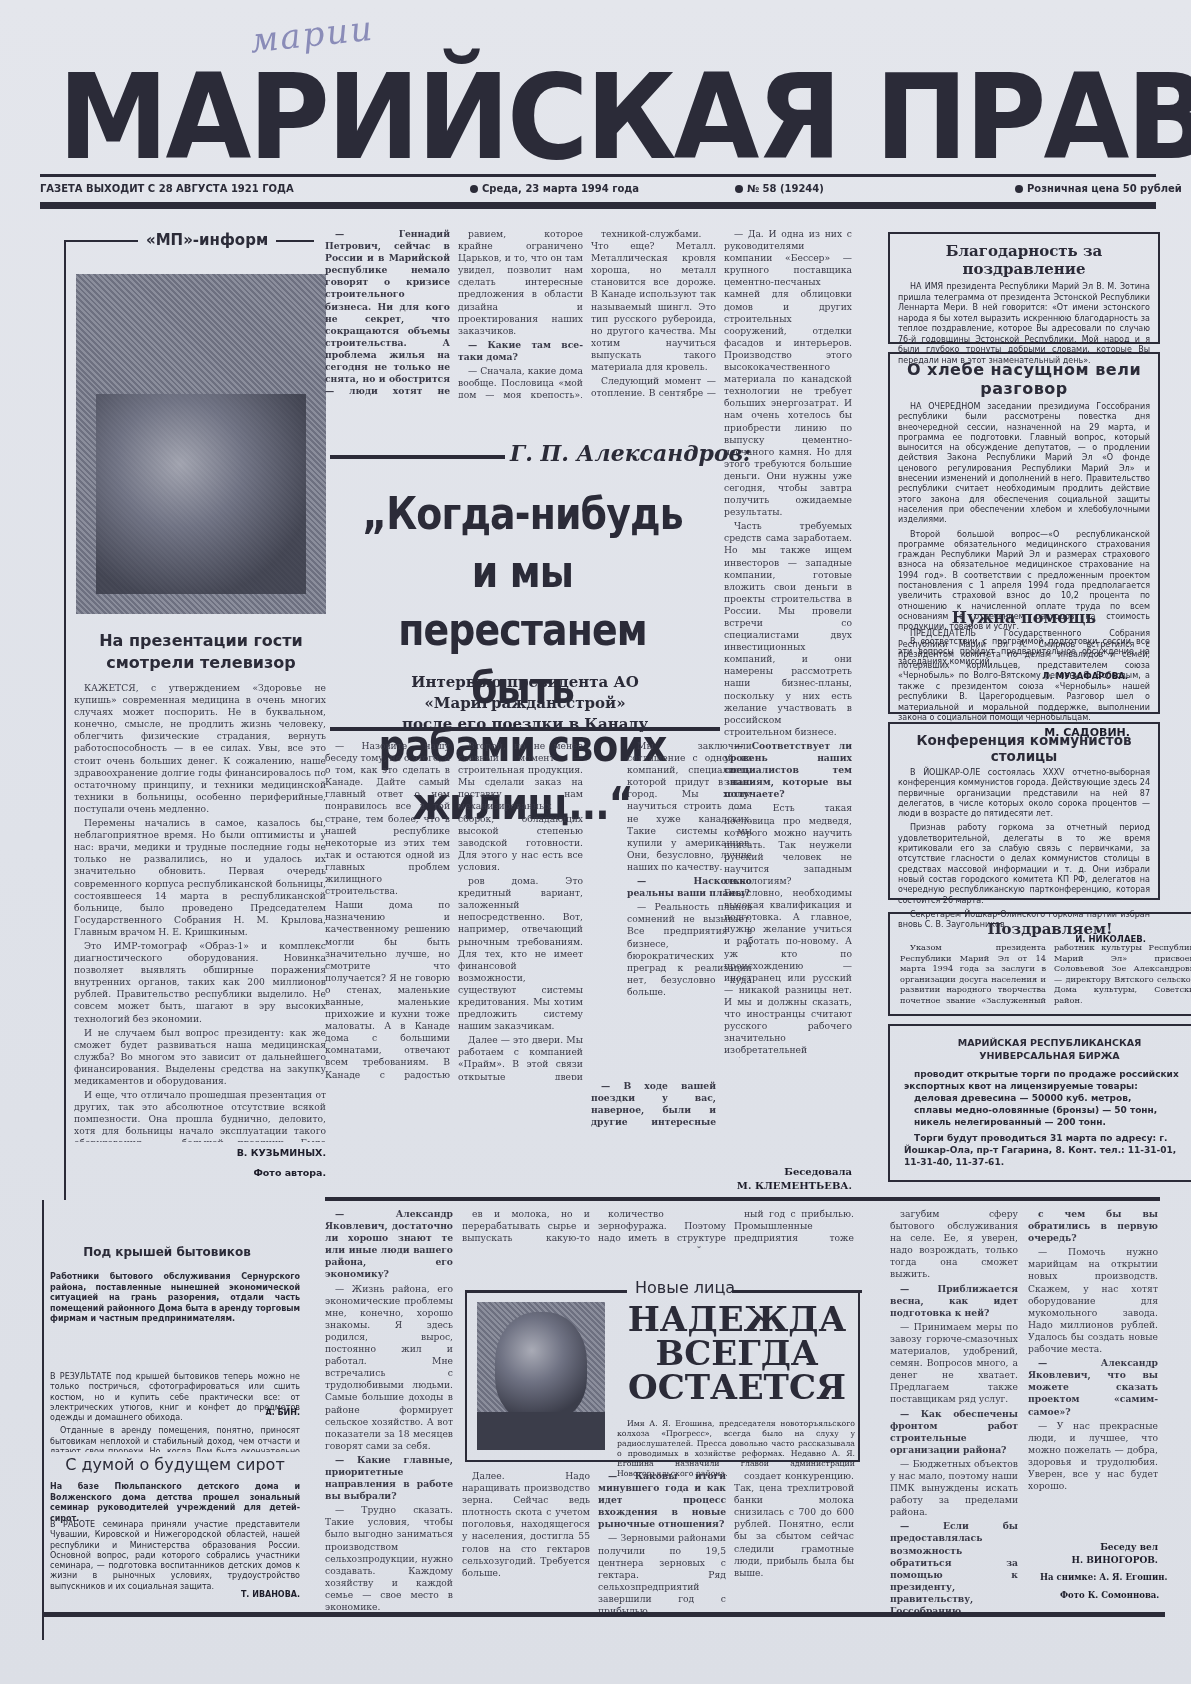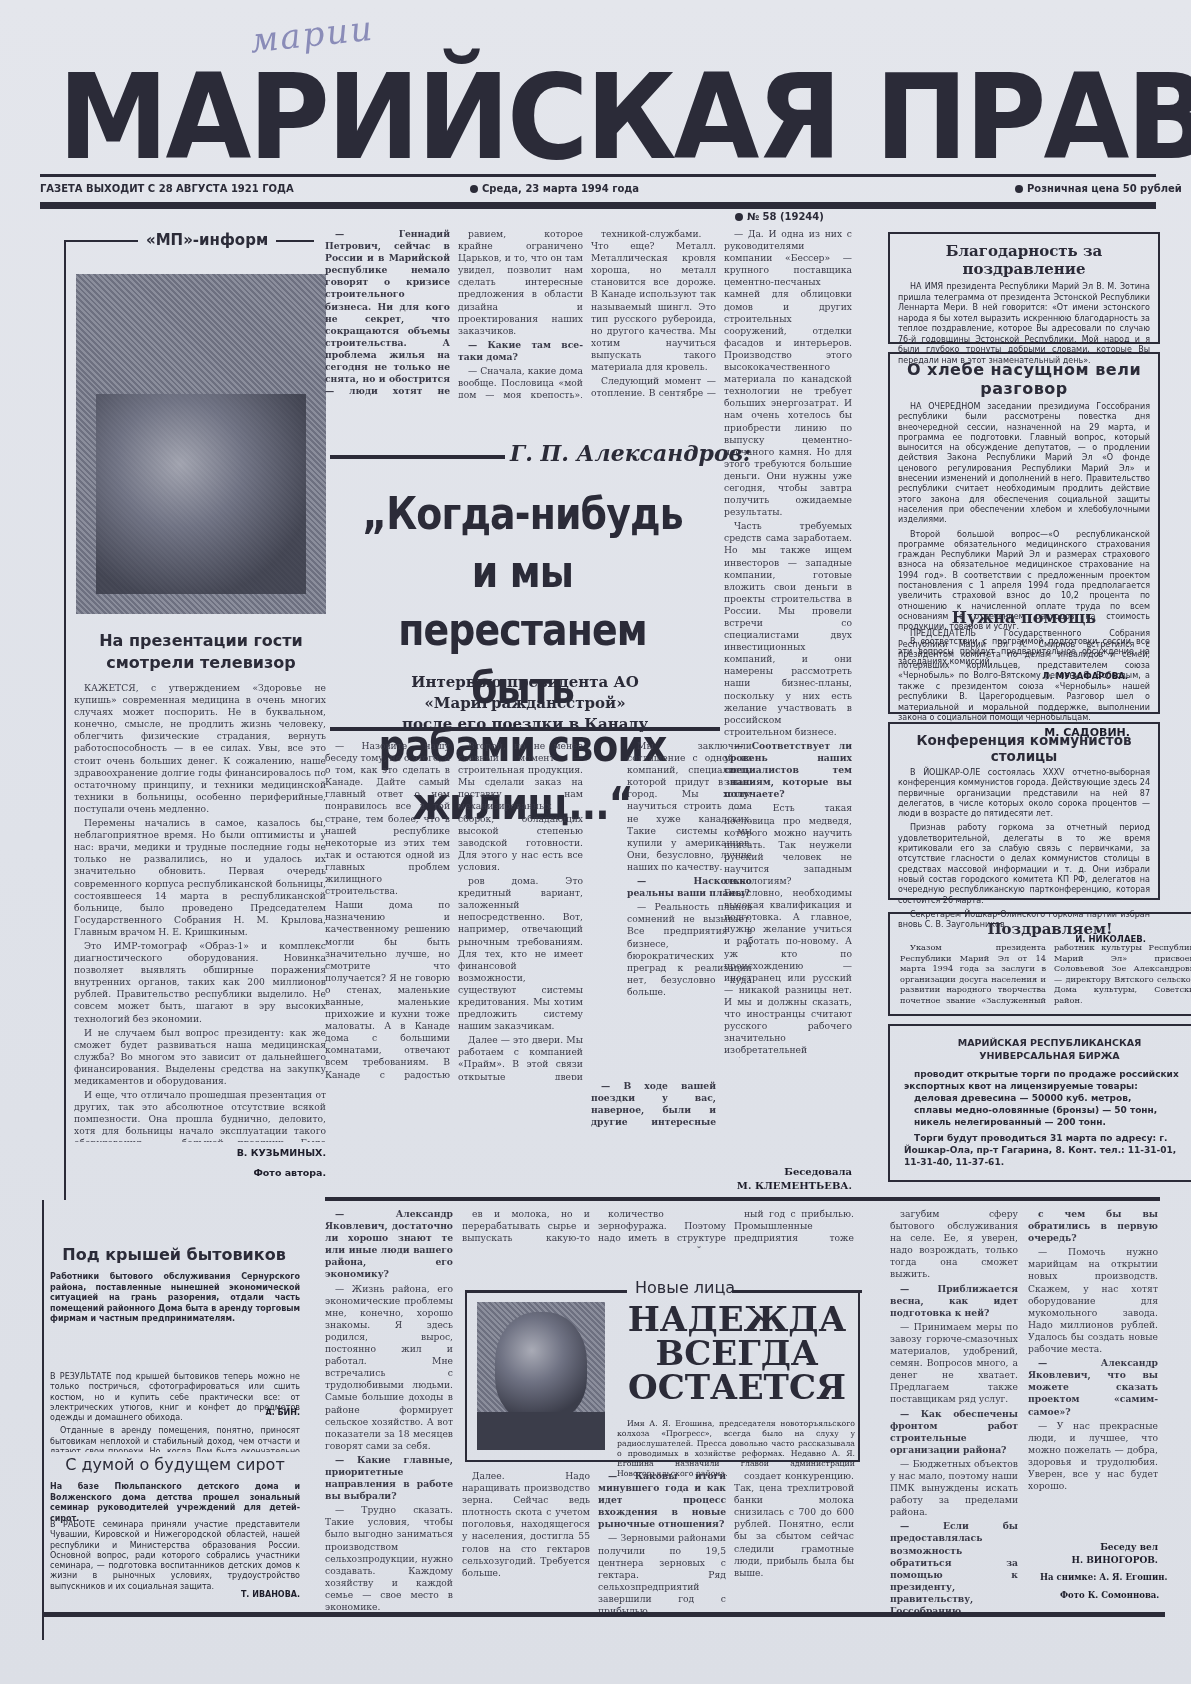--- a/index.html
+++ b/index.html
@@ -37,21 +37,21 @@
 <div class="page">
 
   <div class="abs handwriting">марии</div>
   <div class="abs masthead">МАРИЙСКАЯ ПРАВДА</div>
   <div class="abs rule" style="left:40px;top:174px;width:1116px;height:3px;"></div>
 
   <div class="abs infobar" style="left:40px;">ГАЗЕТА ВЫХОДИТ С 28 АВГУСТА 1921 ГОДА</div>
   <div class="abs infobar" style="left:470px;">
     <span class="dot"></span><span>Среда, 23 марта 1994 года</span>
   </div>
-  <div class="abs infobar" style="left:735px;margin-top:28px;">
+  <div class="abs infobar" style="left:735px;">
     <span class="dot"></span><span>№ 58 (19244)</span>
   </div>
   <div class="abs infobar" style="left:1015px;">
     <span class="dot"></span><span>Розничная цена 50 рублей</span>
   </div>
   <div class="abs rule" style="left:40px;top:202px;width:1116px;height:7px;"></div>
 
   <div class="abs" style="left:42px;top:240px;width:250px;height:960px;border-left:2px solid #2b2b38;border-top:2px solid #2b2b38;margin-left:22px;">
     <div class="abs sans" style="left:72px;top:-11px;background:#e2e5eb;padding:0 8px;font-size:15px;font-weight:bold;color:#2b2b38;">«МП»-информ</div>
     <div class="abs photo" style="left:10px;top:32px;width:250px;height:340px;">
@@ -172,21 +172,21 @@
       <div style="padding-left:10px;">деловая древесина — 50000 куб. метров,</div>
       <div style="padding-left:10px;">сплавы медно-оловянные (бронзы) — 50 тонн,</div>
       <div style="padding-left:10px;">никель нелегированный — 200 тонн.</div>
       <div style="text-indent:10px;margin-top:4px;">Торги будут проводиться 31 марта по адресу: г. Йошкар-Ола, пр-т Гагарина, 8. Конт. тел.: 11-31-01, 11-31-40, 11-37-61.</div>
     </div>
   </div>
 
   <div class="abs rule" style="left:325px;top:1197px;width:835px;height:4px;"></div>
   <div class="abs" style="left:42px;top:1200px;width:2px;height:440px;background:#2b2b38;"></div>
 
-  <div class="abs h-sans" style="left:49px;top:1245px;width:250px;font-size:16px;">Под крышей бытовиков</div>
+  <div class="abs h-sans" style="left:42px;top:1245px;width:250px;font-size:12px;">Под крышей бытовиков</div>
   <div class="col sans" style="left:50px;top:1272px;width:250px;font-size:8px;line-height:10.5px;font-weight:bold;text-align:justify;color:#2b2b38;">Работники бытового обслуживания Сернурского района, поставленные нынешней экономической ситуацией на грань разорения, отдали часть помещений районного Дома быта в аренду торговым фирмам и частным предпринимателям.</div>
   <div class="col sans small" style="left:50px;top:1342px;width:250px;height:80px;font-size:8px;line-height:10.3px;margin-top:30px;">
     <p style="margin-bottom:3px;">В РЕЗУЛЬТАТЕ под крышей бытовиков теперь можно не только постричься, сфотографироваться или сшить костюм, но и купить себе практически все: от электрических утюгов, книг и конфет до предметов одежды и домашнего обихода.</p>
     <p style="text-indent:10px;">Отданные в аренду помещения, понятно, приносят бытовикам неплохой и стабильный доход, чем отчасти и латают свои прорехи. Но, когда Дом быта окончательно превратится в универмаг, никто не скажет, что здесь процветающий бизнес в сфере купли-продажи, заменив опустевшую сферу услуг.</p>
   </div>
   <div class="abs sig" style="left:150px;top:1408px;width:150px;font-size:8px;">А. БИН.</div>
 
   <div class="abs h-sans" style="left:50px;top:1455px;width:250px;font-size:16px;font-weight:normal;">С думой о будущем сирот</div>
   <div class="col sans" style="left:50px;top:1482px;width:250px;font-size:8px;line-height:10.5px;font-weight:bold;text-align:justify;color:#2b2b38;">На базе Пюльпанского детского дома и Волженского дома детства прошел зональный семинар руководителей учреждений для детей-сирот.</div>
   <div class="col sans small" style="left:50px;top:1520px;width:250px;height:70px;font-size:8px;line-height:10.3px;">В РАБОТЕ семинара приняли участие представители Чувашии, Кировской и Нижегородской областей, нашей республики и Министерства образования России. Основной вопрос, ради которого собрались участники семинара, — подготовка воспитанников детских домов к жизни в рыночных условиях, трудоустройство выпускников и их социальная защита.</div>

